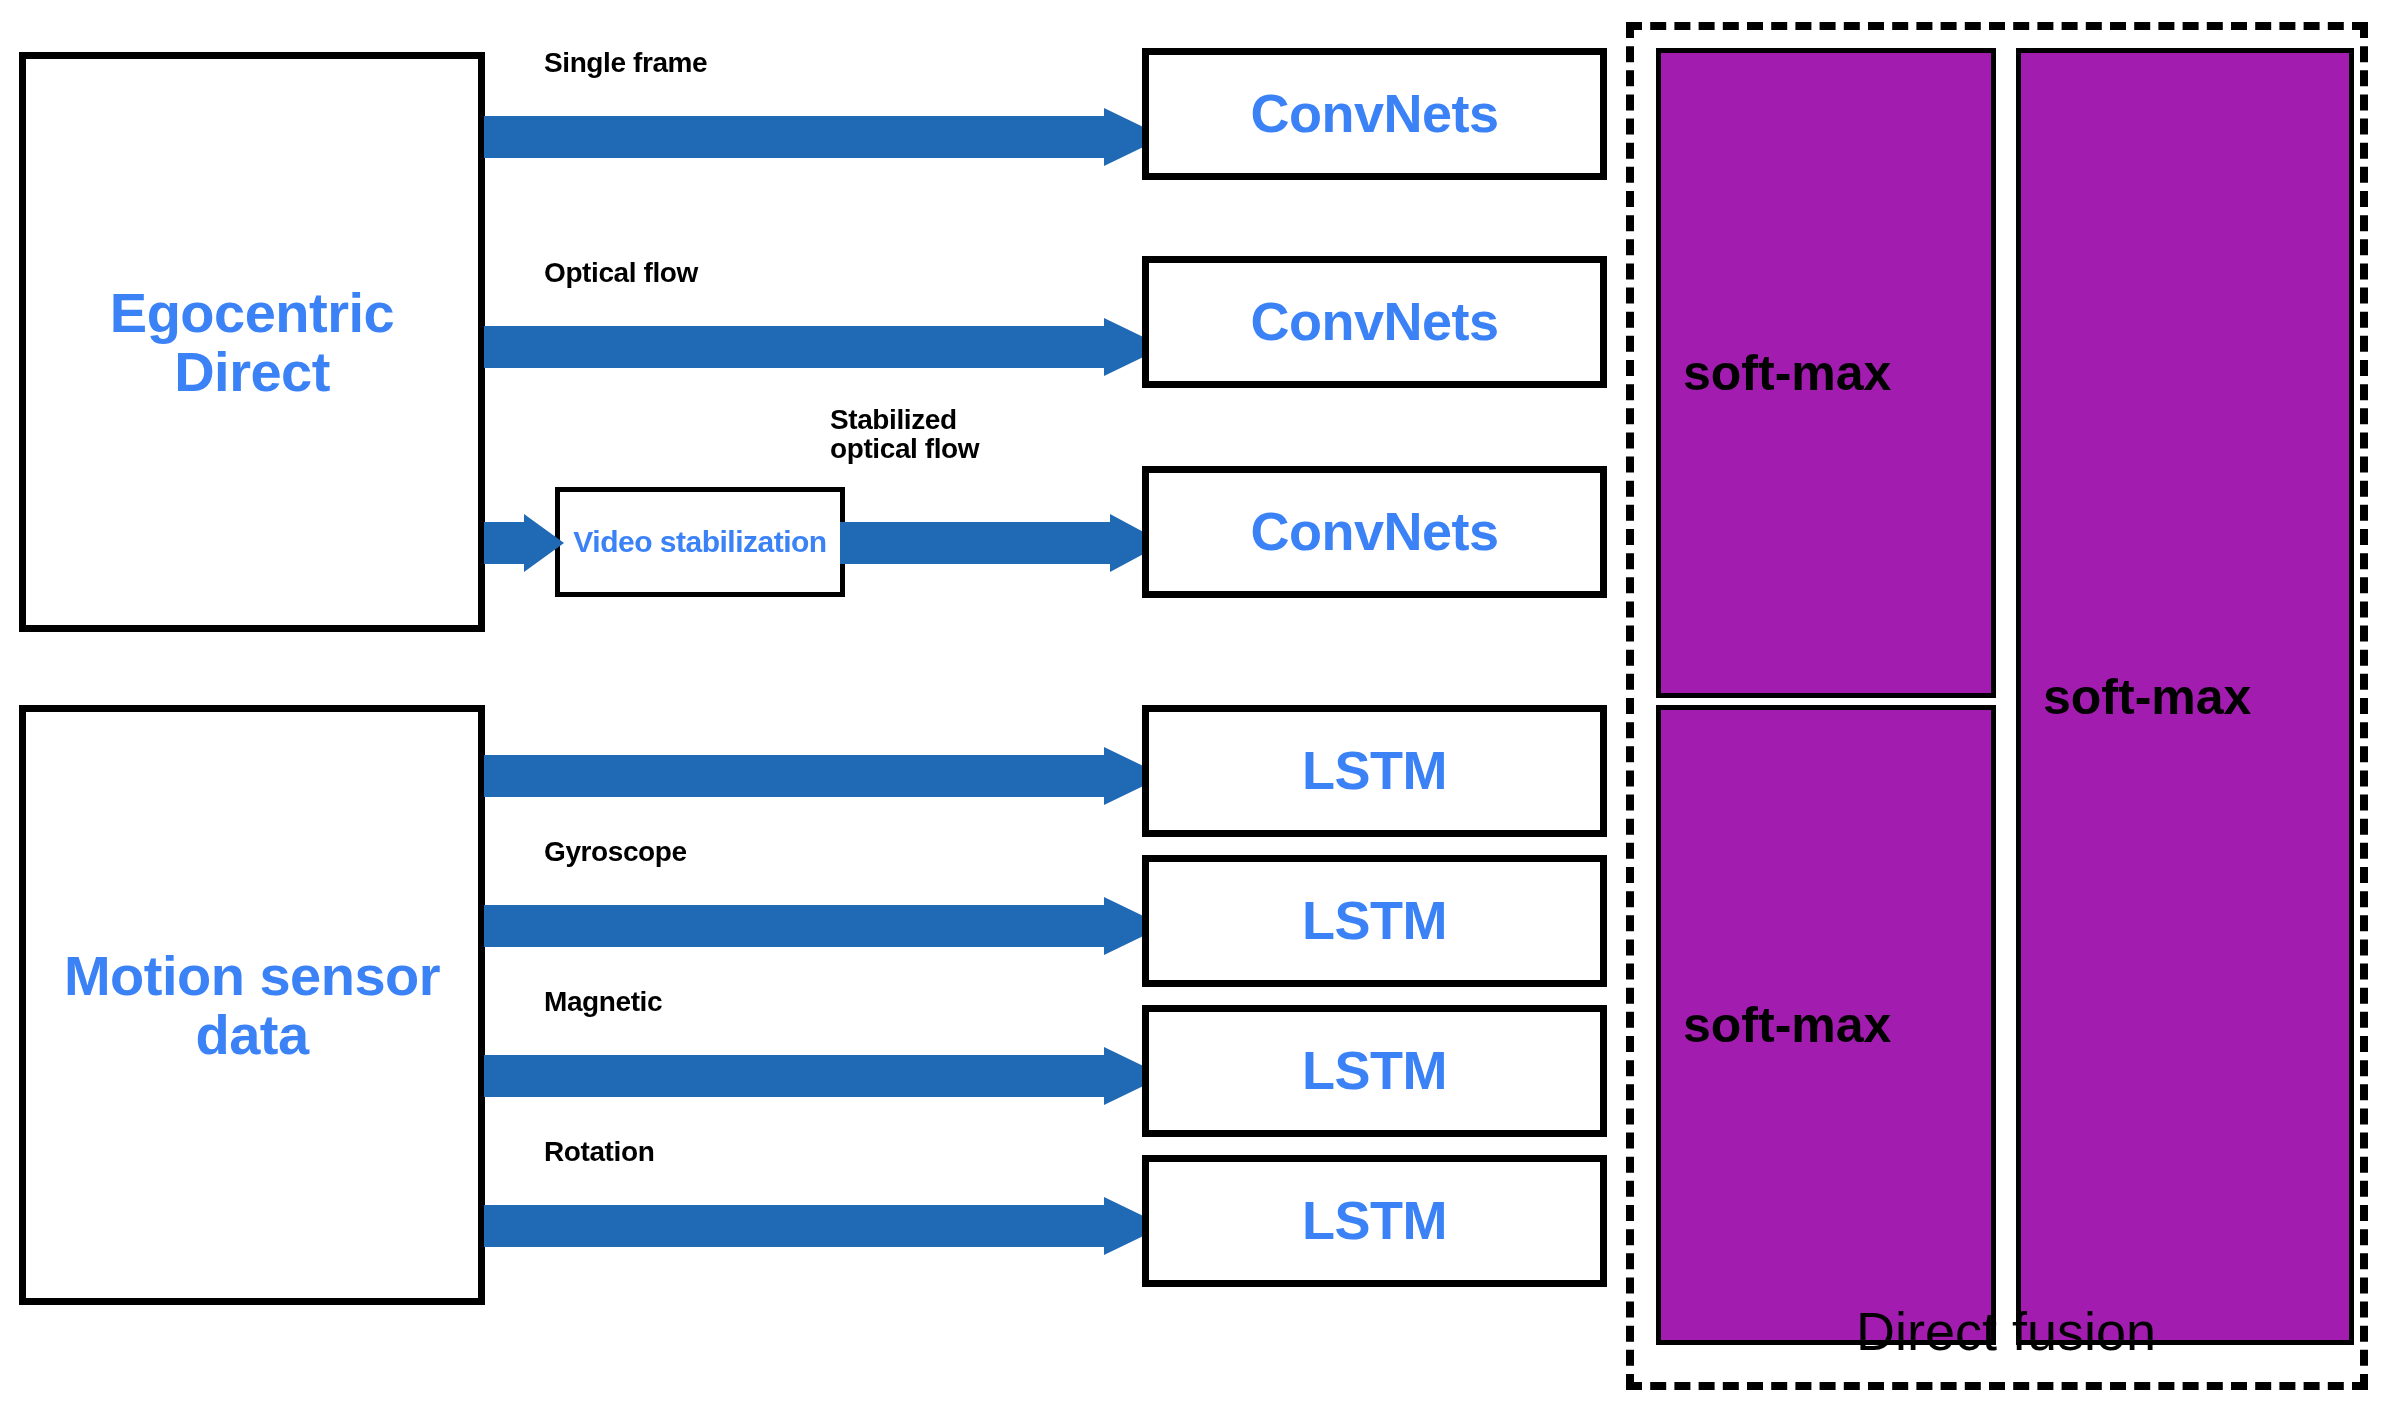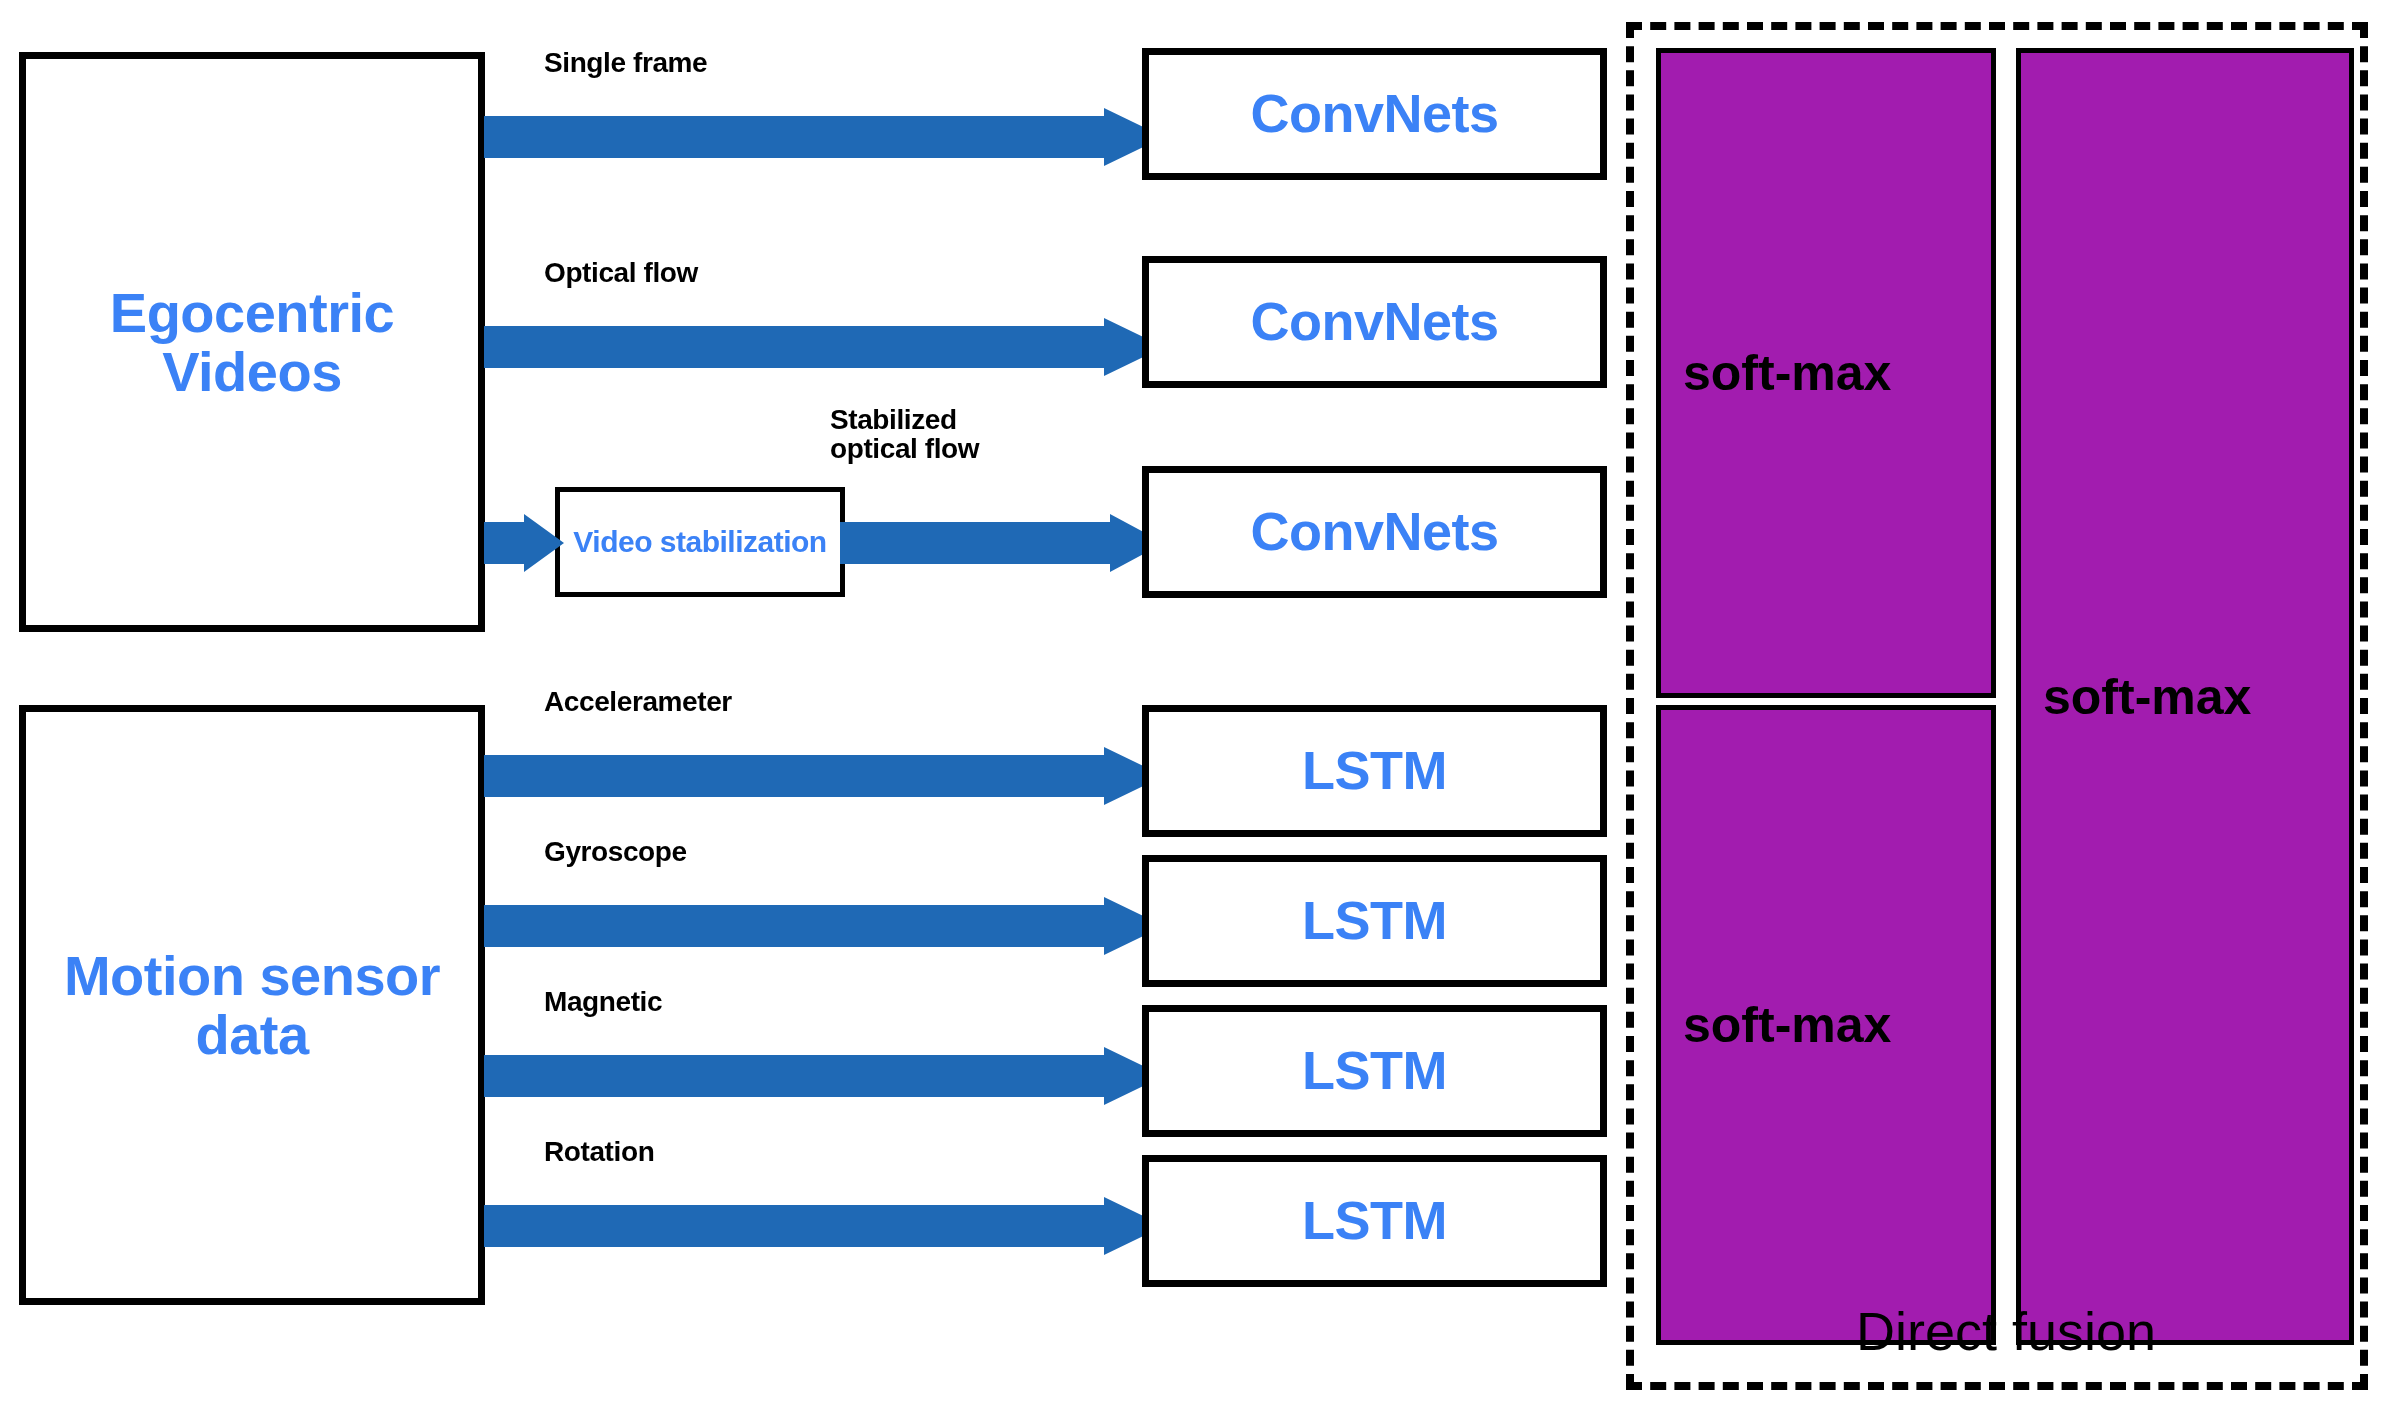--- a/index.html
+++ b/index.html
@@ -115,21 +115,21 @@
     font-family: "Liberation Sans", sans-serif;
   }
 </style>
 </head>
 <body>
 
 <div id="canvas">
 
   <div class="box" id="src-video">
     <span class="label src-label">Egocentric
-Videos</span>
+Direct</span>
   </div>
 
   <div class="box" id="src-motion">
     <span class="label src-label">Motion
 sensor data</span>
   </div>
 
   <div class="box" id="stab-box">
     <span class="label">Video
 stabilization</span>
@@ -183,21 +183,20 @@
     </svg>
   </div>
 
   <div class="caption" style="left:544px; top:48px; width:560px;">Single frame</div>
 
   <div class="caption" style="left:544px; top:258px; width:560px;">Optical flow</div>
 
   <div class="caption" style="left:830px; top:405px; width:330px;">Stabilized
 optical flow</div>
 
-  <div class="caption" style="left:544px; top:687px; width:560px;">Accelerameter</div>
 
   <div class="caption" style="left:544px; top:837px; width:560px;">Gyroscope</div>
 
   <div class="caption" style="left:544px; top:987px; width:560px;">Magnetic</div>
 
   <div class="caption" style="left:544px; top:1137px; width:560px;">Rotation</div>
 
   <div class="box model-box" id="model-conv-1">
     <span class="label model-label">ConvNets</span>
   </div>

